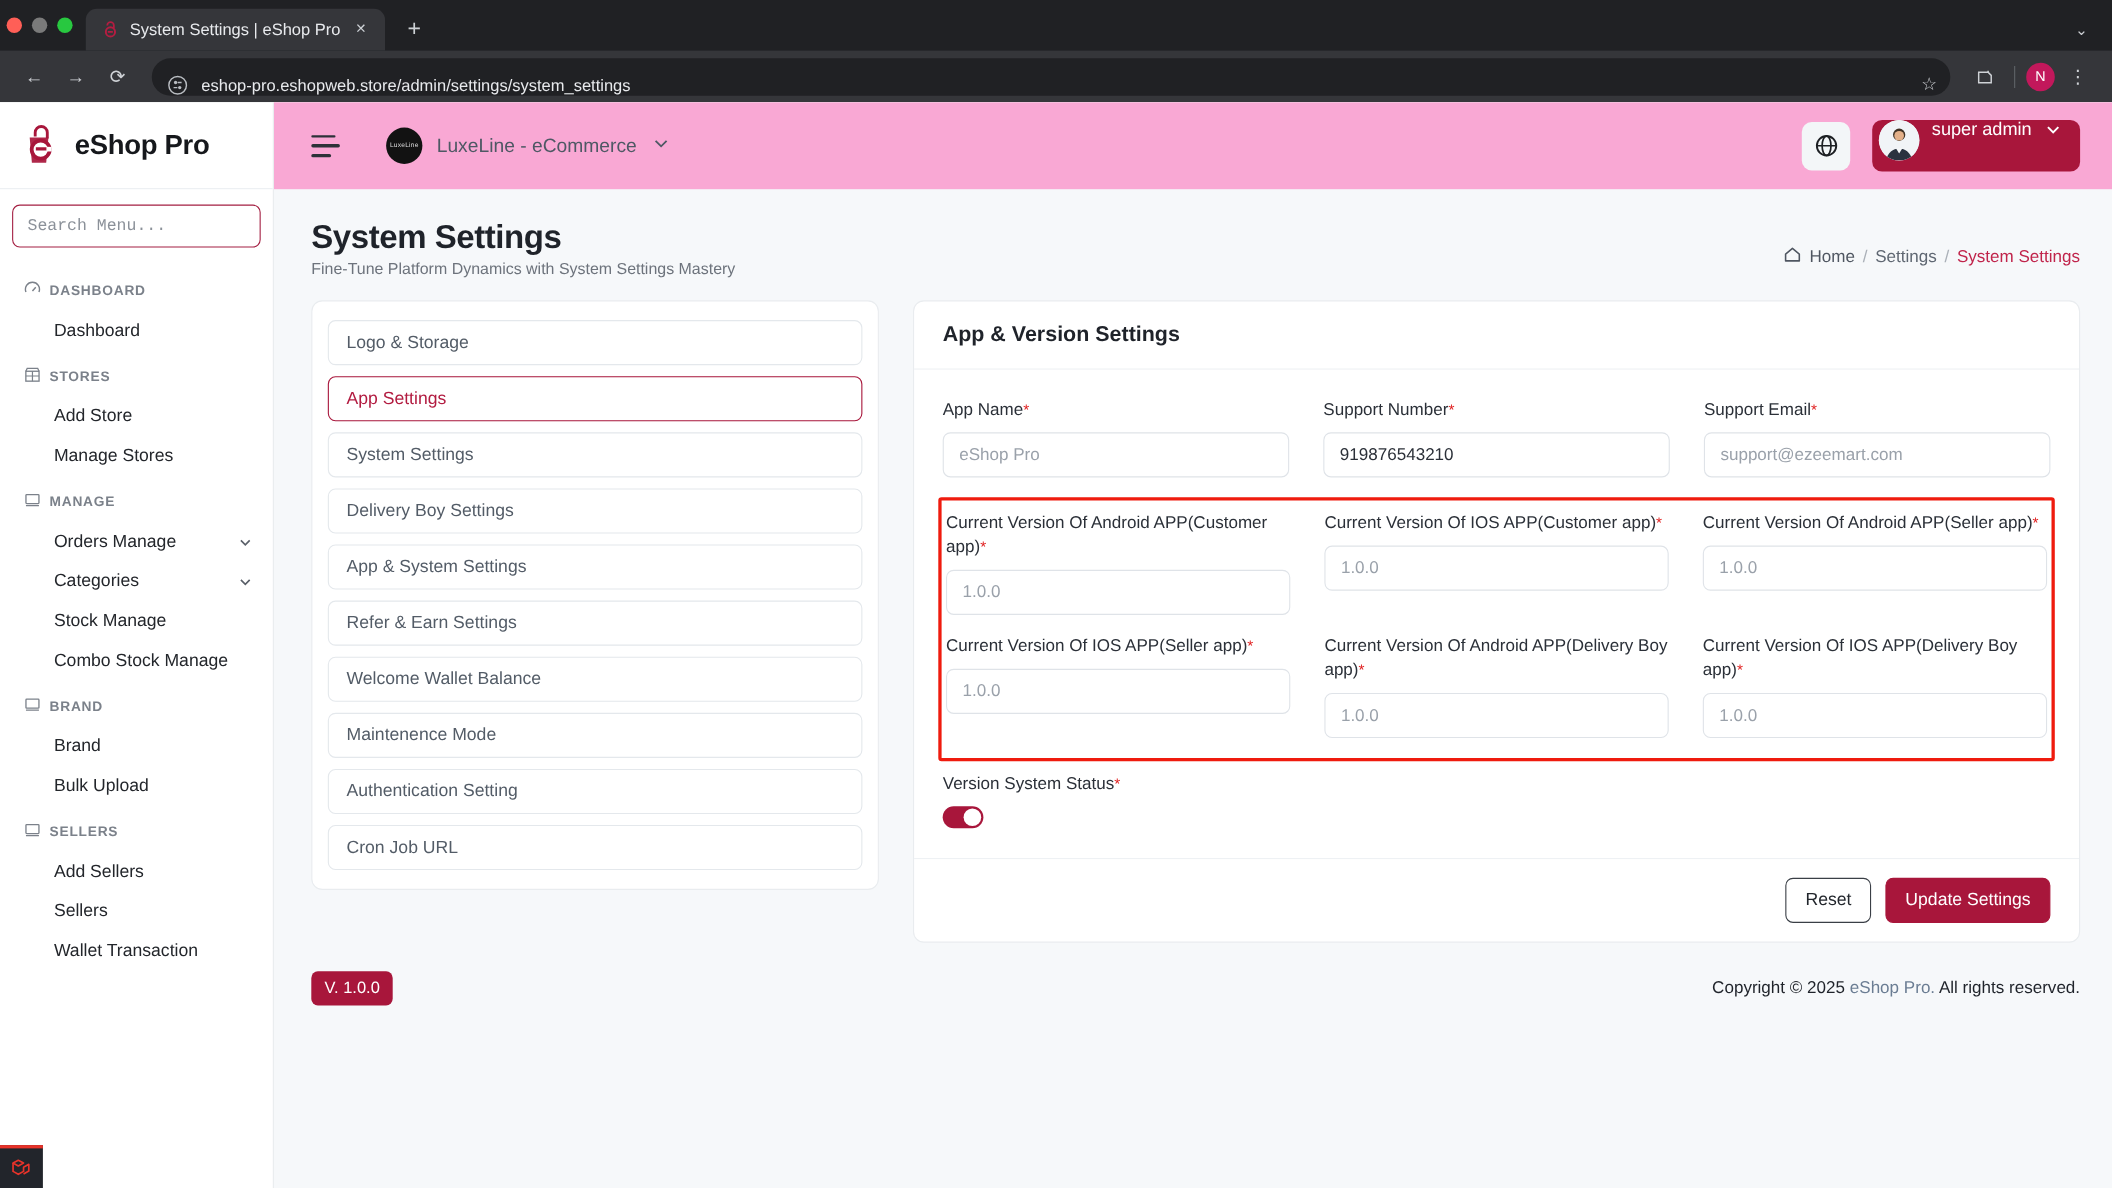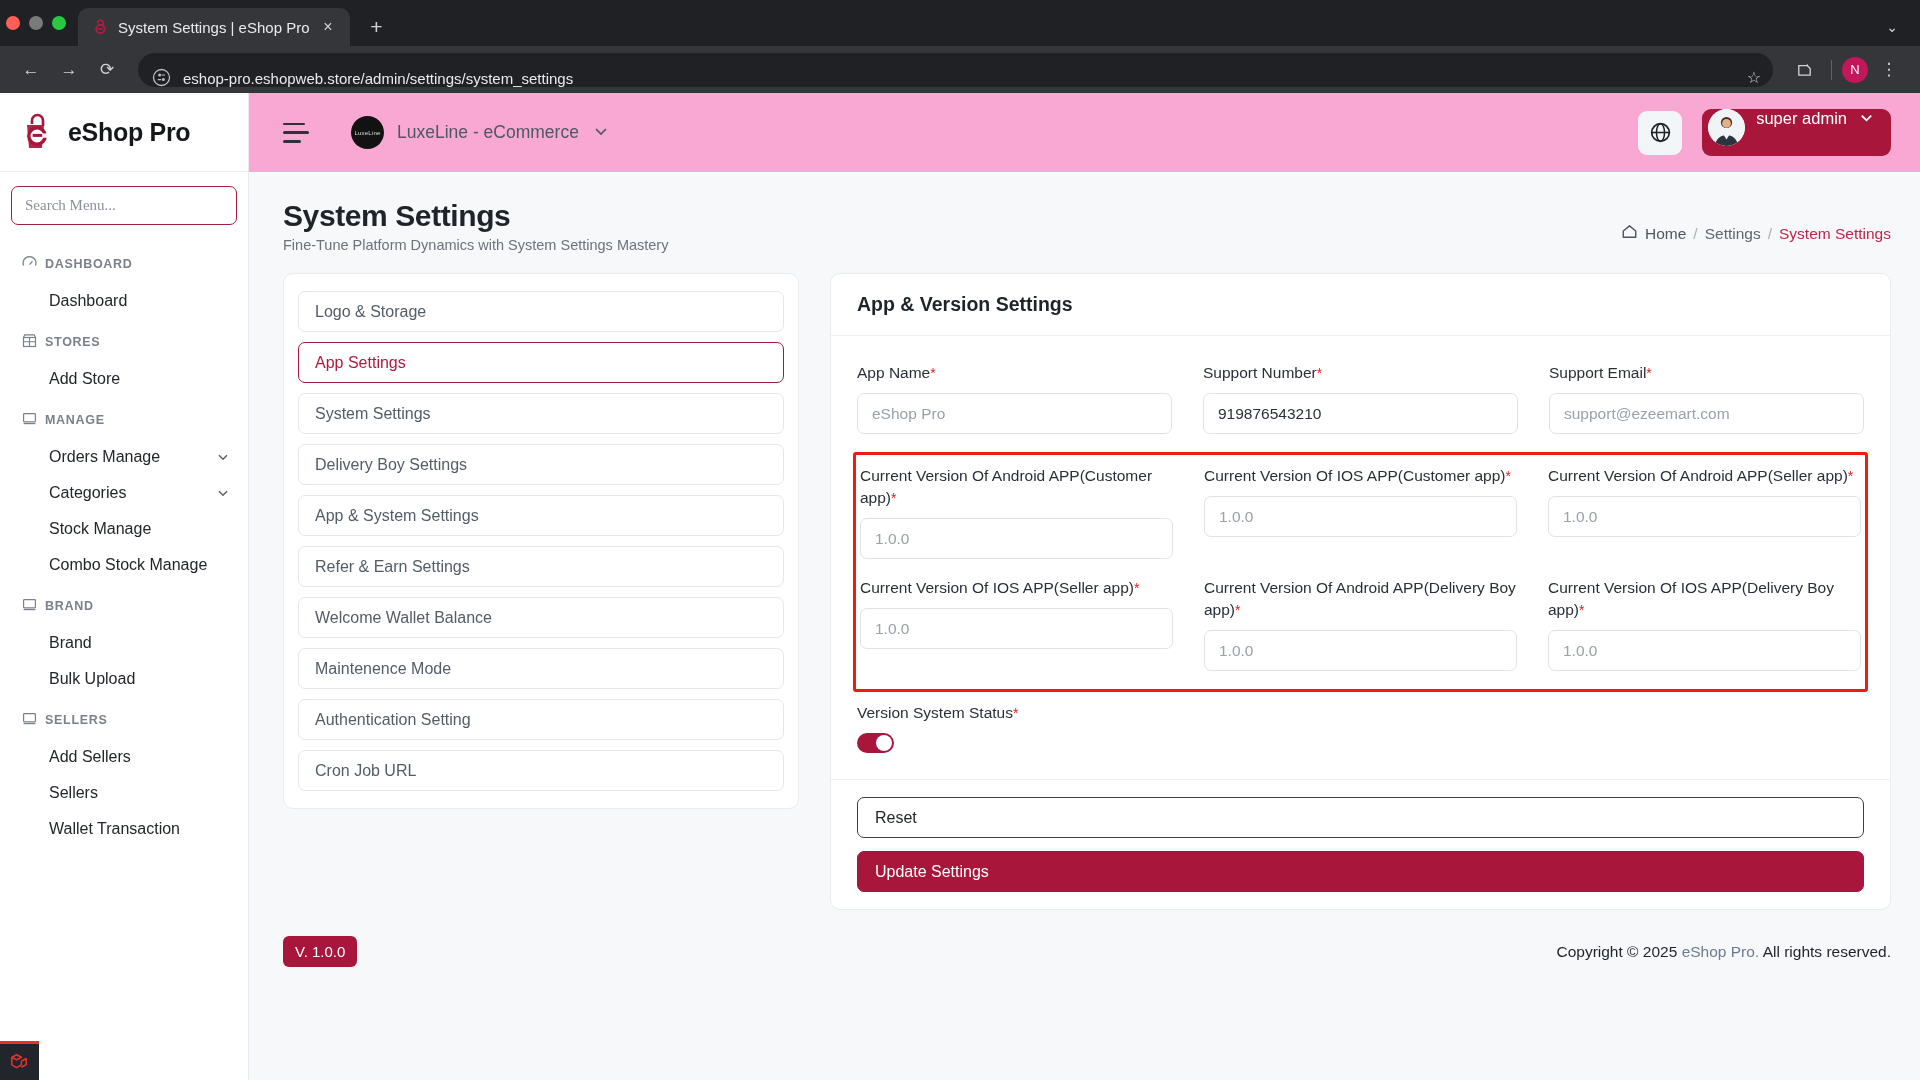--- a/index.html
+++ b/index.html
@@ -83,21 +83,21 @@
   .brand {
     height: 79px; display: flex; align-items: center; gap: 10px;
     padding: 0 20px; border-bottom: 1px solid #eceff2;
   }
   .brand-logo { width: 38px; height: 40px; flex: 0 0 38px; }
   .brand-name { font-size: 25px; font-weight: bold; color: #16181c; letter-spacing: -0.3px; }
   .search-wrap { padding: 14px 11px 10px 11px; }
   .search-input {
     width: 100%; height: 39px; border: 1px solid #a41f42; border-radius: 7px;
     padding: 0 13px; font-size: 15px; color: #6f7680;
-    font-family: Liberation Serif, serif; outline: none; background: #fff;
+    font-family: Liberation Mono, monospace; outline: none; background: #fff;
   }
   .search-input::placeholder { color: #8b9199; }
   .nav { padding: 6px 0 0 0; }
   .nav-section {
     display: flex; align-items: center; gap: 8px;
     padding: 14px 0 10px 22px; font-size: 12.5px; font-weight: bold;
     color: #7b818a; letter-spacing: 0.7px;
   }
   .nav-section svg { flex: 0 0 15px; }
   .nav-item {
@@ -201,21 +201,21 @@
   .toggle {
     width: 37px; height: 20px; border-radius: 10px; background: #a8163b;
     position: relative; display: inline-block;
   }
   .toggle .knob {
     position: absolute; right: 2px; top: 2px; width: 16px; height: 16px;
     border-radius: 50%; background: #fff;
   }
   .form-foot {
     border-top: 1px solid #eef1f4; padding: 17px 26px; display: flex;
-    justify-content: flex-end; gap: 13px; flex-direction: column;
+    justify-content: flex-end; gap: 13px;
   }
   .btn {
     height: 41px; border-radius: 7px; padding: 0 17px; font-size: 16px;
     display: flex; align-items: center; font-family: "Liberation Sans", sans-serif;
     border: 1px solid #3a3f46; background: #fff; color: #22262c;
   }
   .btn.primary { background: #a8163b; border-color: #a8163b; color: #fff; }
 
   .footer {
     display: flex; align-items: center; padding: 26px 29px 0 34px;
@@ -320,20 +320,23 @@
           <svg viewBox="0 0 15 15" width="15" height="15">
             <rect x="1.5" y="4.5" width="12" height="9" fill="none" stroke="#7b818a" stroke-width="1.2"></rect>
             <path d="M1.5 4.5l1.2-2.6h9.6l1.2 2.6M7.5 4.5v9M1.5 8.8h12" stroke="#7b818a" stroke-width="1.1" fill="none"></path>
           </svg>
         </span>
         <span>STORES</span>
       </div>
       <div class="nav-item">
         <span>Add Store</span>
       </div>
+      <div class="nav-item">
+        <span>Manage Stores</span>
+      </div>
 
       <div class="nav-section">
         <span>
           <svg viewBox="0 0 15 15" width="15" height="15">
             <rect x="1.6" y="2.6" width="11.8" height="8.2" rx="0.7" fill="none" stroke="#7b818a" stroke-width="1.2"></rect>
             <path d="M1.6 12.6h11.8" stroke="#7b818a" stroke-width="1.2"></path>
           </svg>
         </span>
         <span>MANAGE</span>
       </div>

